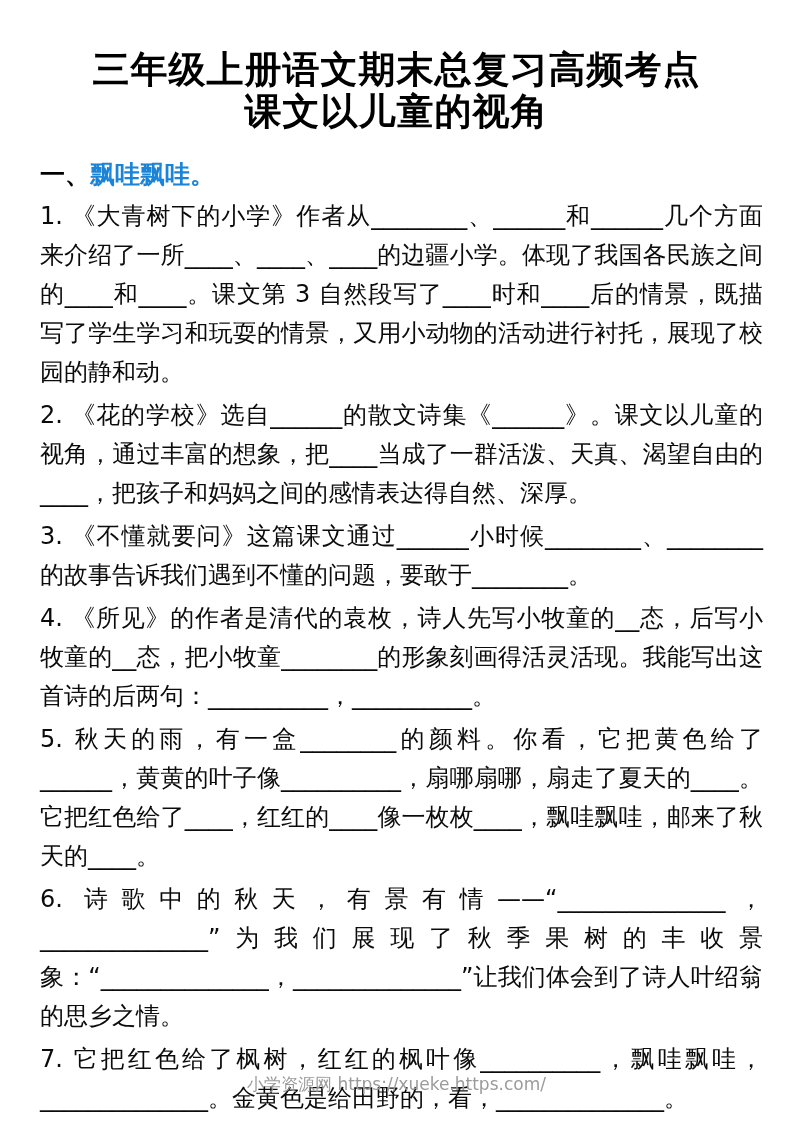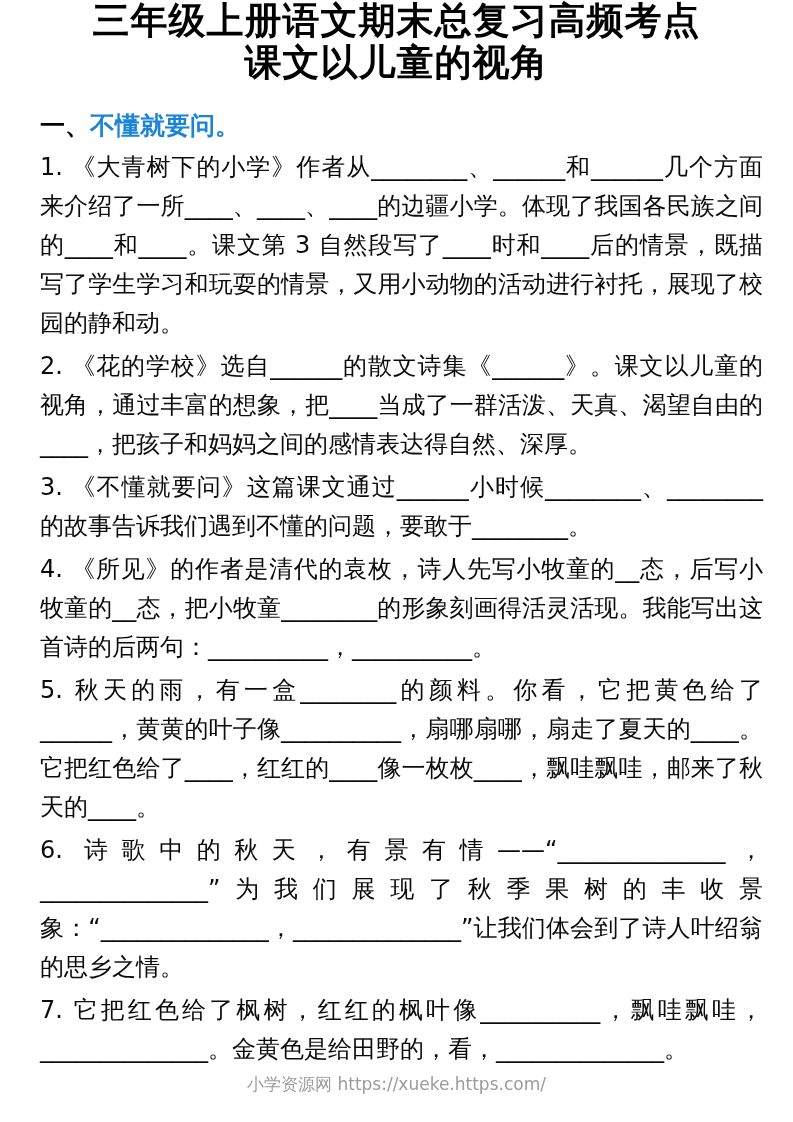--- a/index.html
+++ b/index.html
@@ -10,21 +10,23 @@
   }
   .page {
     position: relative;
     width: 793px;
     height: 1122px;
     background: #ffffff;
     overflow: hidden;
     color: #0b0b0b;
   }
   .title-block {
+    padding-top: 38px;
     text-align: center;
+    margin-top: 11px;
   }
   .title-line {
     font-size: 37px;
     line-height: 42px;
     font-weight: 900;
     color: #000000;
     letter-spacing: 1px;
   }
   .section-heading {
     margin: 26px 30px 6px 40px;
@@ -60,21 +62,21 @@
 <body>
 
 <div class="page">
 
   <div class="title-block">
     <div class="title-line">三年级上册语文期末总复习高频考点</div>
     <div class="title-line">课文以儿童的视角</div>
   </div>
 
   <div class="section-heading">
-    <span class="section-number">一、</span><span class="section-label">不懂就要问。</span>
+    <span class="section-number">一、</span><span class="section-label">飘哇飘哇。</span>
   </div>
 
   <div class="content">
     <p class="question">1. 《大青树下的小学》作者从________、______和______几个方面来介绍了一所____、____、____的边疆小学。体现了我国各民族之间的____和____。课文第 3 自然段写了____时和____后的情景，既描写了学生学习和玩耍的情景，又用小动物的活动进行衬托，展现了校园的静和动。</p>
     <p class="question">2. 《花的学校》选自______的散文诗集《______》。课文以儿童的视角，通过丰富的想象，把____当成了一群活泼、天真、渴望自由的____，把孩子和妈妈之间的感情表达得自然、深厚。</p>
     <p class="question">3. 《不懂就要问》这篇课文通过______小时候________、________的故事告诉我们遇到不懂的问题，要敢于________。</p>
     <p class="question">4. 《所见》的作者是清代的袁枚，诗人先写小牧童的__态，后写小牧童的__态，把小牧童________的形象刻画得活灵活现。我能写出这首诗的后两句：__________，__________。</p>
     <p class="question">5. 秋天的雨，有一盒________的颜料。你看，它把黄色给了______，黄黄的叶子像__________，扇哪扇哪，扇走了夏天的____。它把红色给了____，红红的____像一枚枚____，飘哇飘哇，邮来了秋天的____。</p>
     <p class="question">6. 诗歌中的秋天，有景有情——“______________，______________”为我们展现了秋季果树的丰收景象：“______________，______________”让我们体会到了诗人叶绍翁的思乡之情。</p>
     <p class="question">7. 它把红色给了枫树，红红的枫叶像__________，飘哇飘哇，______________。金黄色是给田野的，看，______________。</p>

